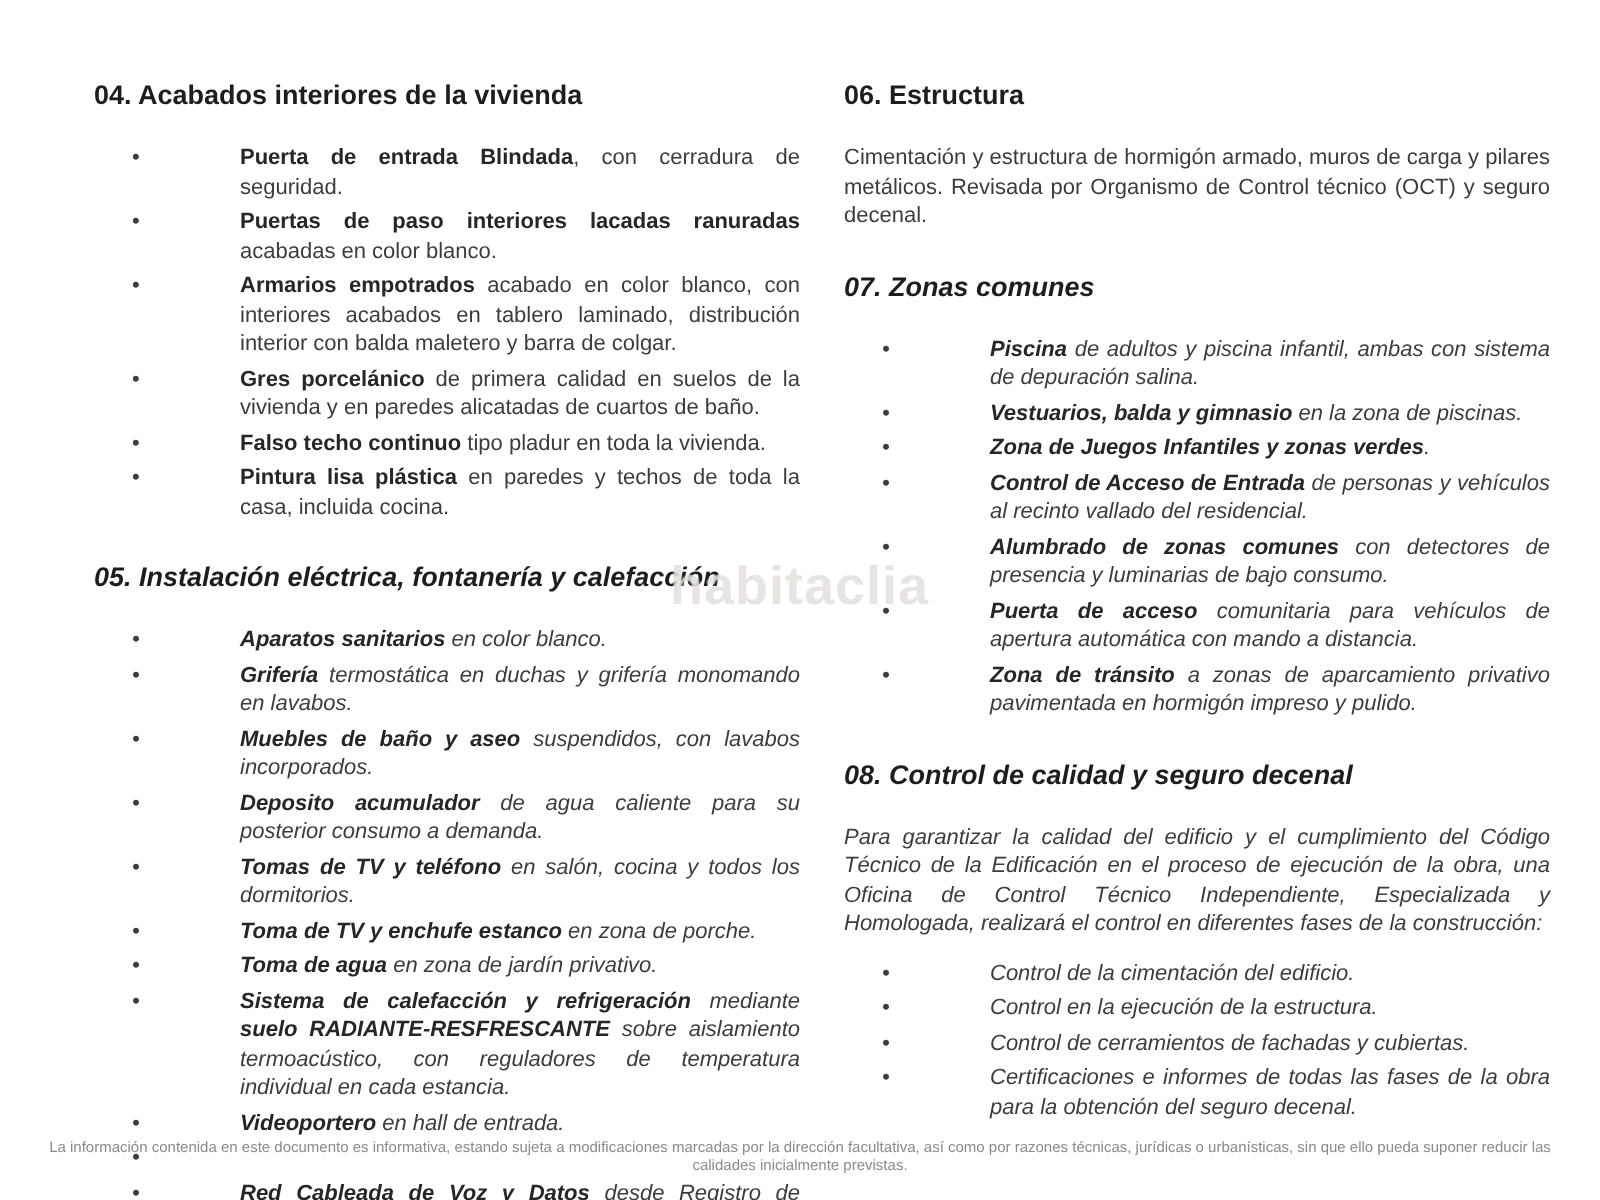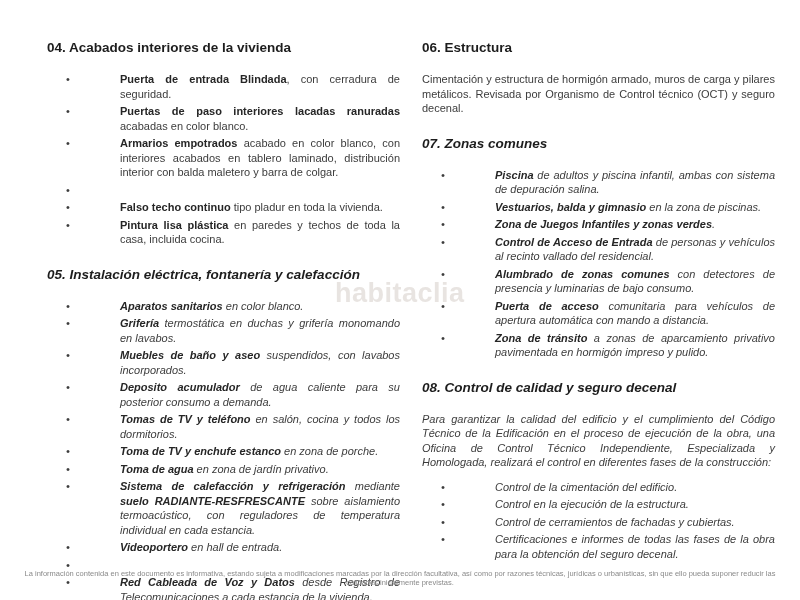--- a/index.html
+++ b/index.html
@@ -62,20 +62,21 @@
             <div class="bullet">
               <span class="dot">•</span>
               <span class="btext"><b>Puertas de paso interiores lacadas ranuradas</b><span> acabadas en color blanco.</span></span>
             </div>
             <div class="bullet">
               <span class="dot">•</span>
               <span class="btext"><b>Armarios empotrados</b><span> acabado en color blanco, con interiores acabados en tablero laminado, distribución interior con balda maletero y barra de colgar.</span></span>
             </div>
             <div class="bullet">
               <span class="dot">•</span>
+              <span class="btext"><b>Gres porcelánico</b><span> de primera calidad en suelos de la vivienda y en paredes alicatadas de cuartos de baño.</span></span>
             </div>
             <div class="bullet">
               <span class="dot">•</span>
               <span class="btext"><b>Falso techo continuo</b><span> tipo pladur en toda la vivienda.</span></span>
             </div>
             <div class="bullet">
               <span class="dot">•</span>
               <span class="btext"><b>Pintura lisa plástica</b><span> en paredes y techos de toda la casa, incluida cocina.</span></span>
             </div>
           </div>

